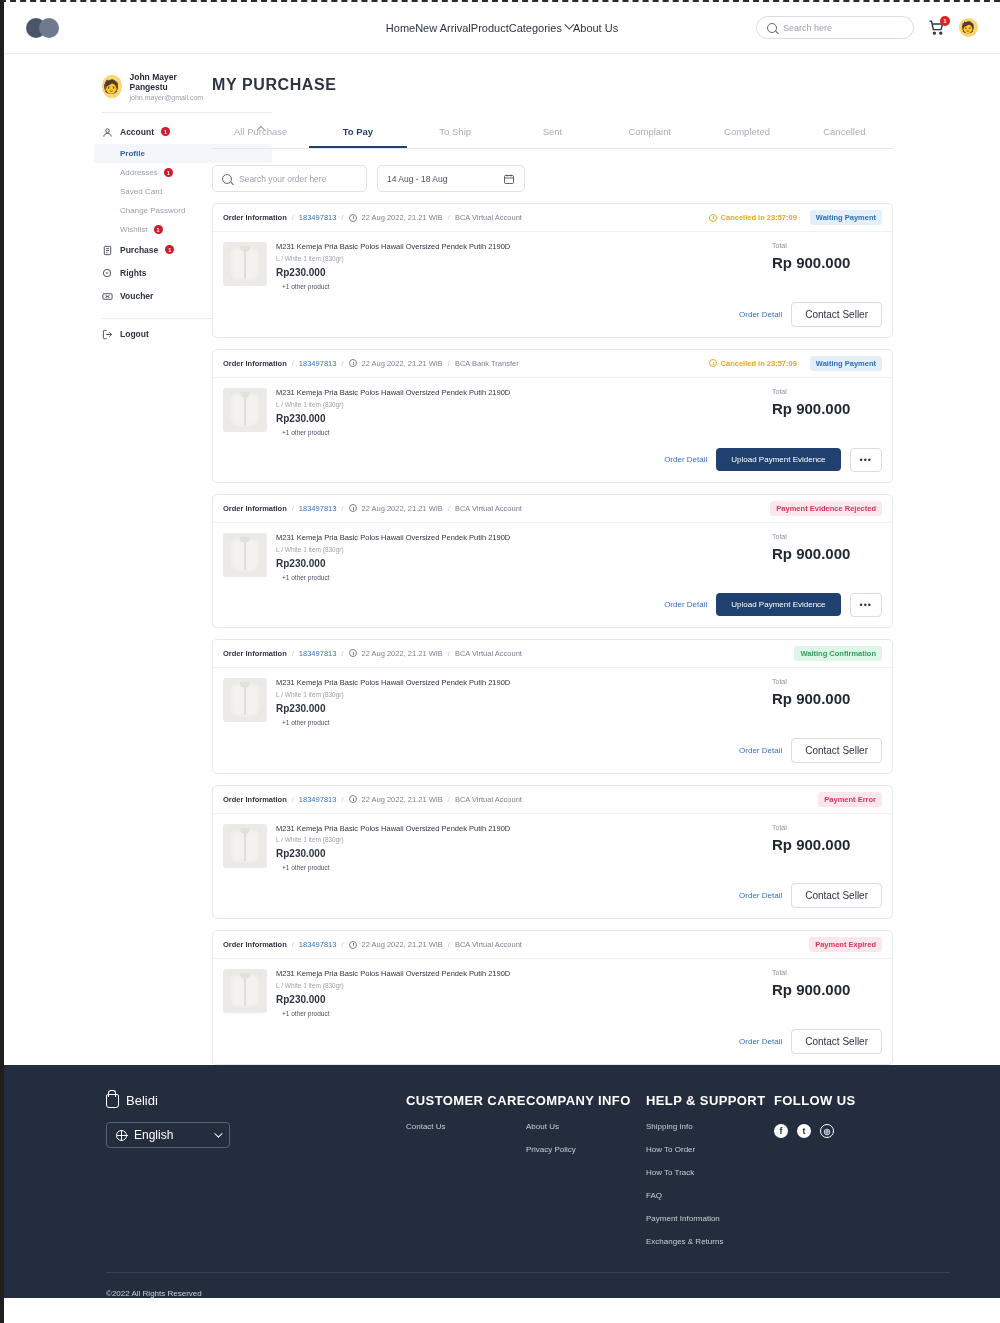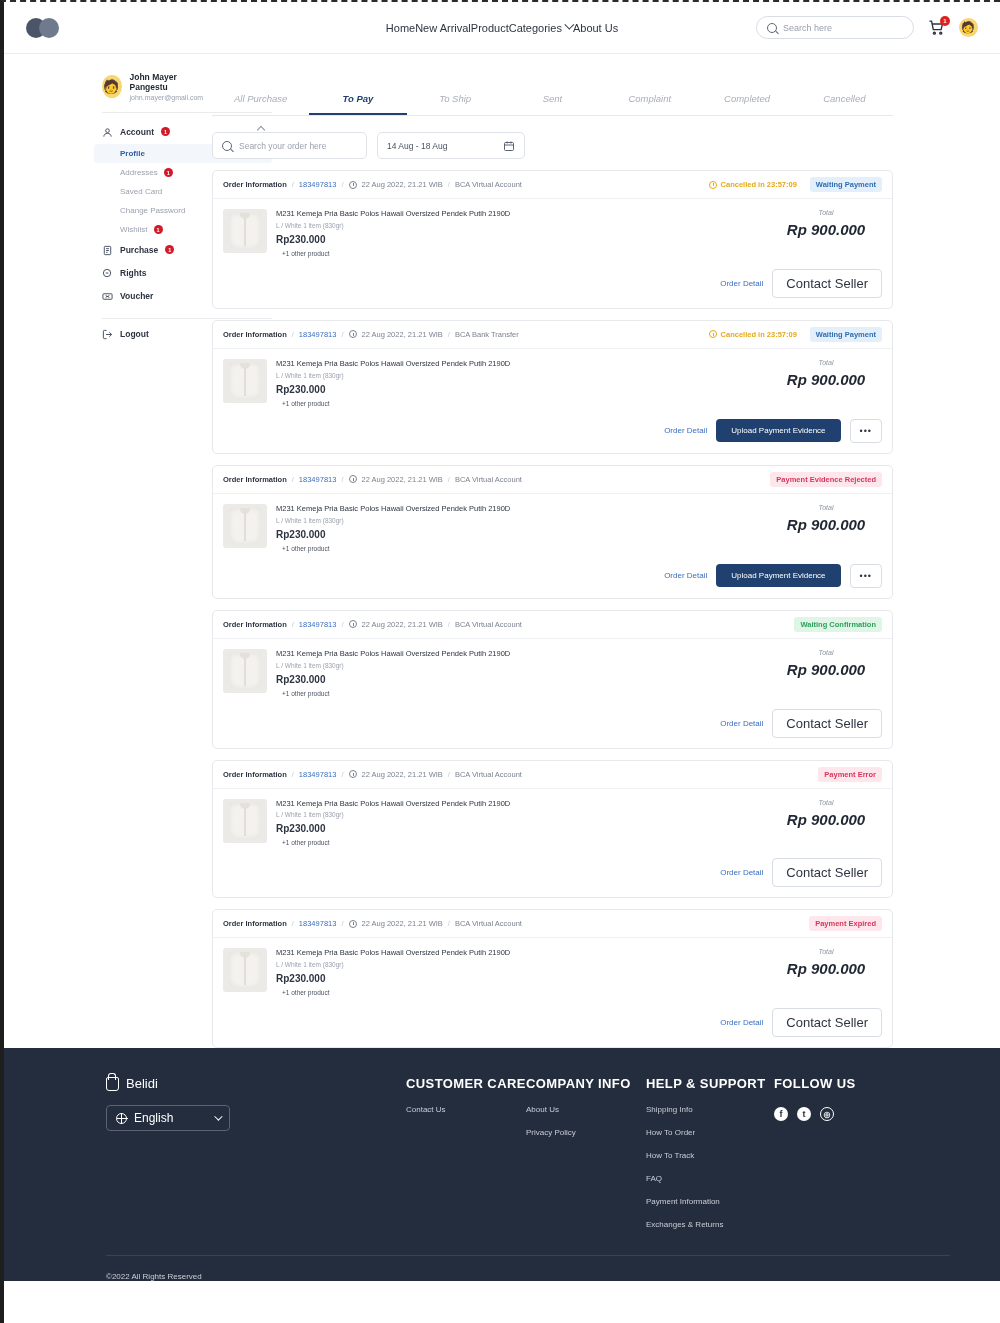--- a/index.html
+++ b/index.html
@@ -103,21 +103,21 @@
     justify-content: center; font-weight: bold; padding: 0 2px;
   }
   .caret-up { margin-left: auto; width: 6px; height: 6px;
     border-left: 1.2px solid #8b93a1; border-top: 1.2px solid #8b93a1;
     transform: rotate(45deg); }
 
   
   .main { flex: 1; padding: 22px 107px 0 8px; }
   .page-title { font-size: 16px; color: #2d3442; letter-spacing: .6px; }
   .tabs {
-    display: flex; margin-top: 9px; border-bottom: 1px solid #e6e8ec; font-style: italic;
+    display: flex; margin-top: 24px; border-bottom: 1px solid #e6e8ec;
   }
   .tab {
     flex: 1; text-align: center; font-size: 9.5px; color: #a8aeb9;
     padding: 8px 0 9px 0; cursor: pointer; white-space: nowrap;
   }
   .tab.active { color: #20416f; font-weight: bold; border-bottom: 2px solid #20416f; }
   .filters { display: flex; gap: 10px; margin-top: 16px; }
   .filter-search {
     width: 155px; height: 27px; border: 1px solid #dfe2e8; border-radius: 5px;
     display: flex; align-items: center; gap: 7px; padding: 0 9px; background: #fff;
@@ -174,31 +174,31 @@
     box-shadow: inset 0 0 6px rgba(0,0,0,.08); }
   .shirt::before { content:""; position:absolute; left:11px; top:0; width:10px; height:6px;
     background:#e4e1db; border-radius:0 0 6px 6px; }
   .shirt::after { content:""; position:absolute; left:15px; top:5px; width:1.5px; height:28px;
     background:#e1ded7; }
   .prod-info { margin-left: 9px; flex: 1; }
   .prod-name { font-size: 7.5px; color: #2d3442; line-height: 1.45; }
   .prod-variant { font-size: 6.5px; color: #9aa1ae; margin-top: 2px; }
   .prod-price { font-size: 10px; color: #2d3442; font-weight: bold; margin-top: 5px; }
   .prod-other { font-size: 6.5px; color: #4a5362; margin-top: 5px; margin-left: 6px; }
-  .totals { text-align: center; min-width: 110px; padding-right: 2px; font-style: italic; }
+  .totals { text-align: left; min-width: 110px; padding-right: 2px; }
   .totals .lbl { font-size: 7px; color: #8b93a1; }
   .totals .amt { font-size: 15px; color: #1f2733; font-weight: bold; margin-top: 5px; }
 
   .order-actions {
     display: flex; align-items: center; justify-content: flex-end;
     gap: 9px; padding: 12px 10px 10px 10px;
   }
   .link-btn { font-size: 8px; color: #3a6fbf; cursor: pointer; }
   .btn-outline {
-    font-size: 13px; color: #2d3442; border: 1px solid #d8dce4; border-radius: 4px;
+    font-size: 10px; color: #2d3442; border: 1px solid #d8dce4; border-radius: 4px;
     padding: 6px 13px; background: #fff; cursor: pointer; white-space: nowrap;
   }
   .btn-primary {
     font-size: 8px; color: #fff; background: #20416f; border-radius: 4px;
     padding: 7px 15px; cursor: pointer; white-space: nowrap; font-weight: 500;
   }
   .btn-dots {
     font-size: 9px; color: #2d3442; border: 1px solid #d8dce4; border-radius: 4px;
     padding: 5px 9px; background: #fff; cursor: pointer; letter-spacing: 1px;
     line-height: 12px;
@@ -360,20 +360,21 @@
                 <path d="M16 17l5-5-5-5"></path>
                 <path d="M21 12H9"></path>
             </svg>
           </span>
           <span class="lbl">Logout</span>
         </div>
       </div>
     </aside>
 
     <main class="main">
+      <h1 class="page-title">MY PURCHASE</h1>
       <div class="tabs" id="tabs">
           <div class="tab">All Purchase</div>
           <div class="tab active">To Pay</div>
           <div class="tab">To Ship</div>
           <div class="tab">Sent</div>
           <div class="tab">Complaint</div>
           <div class="tab">Completed</div>
           <div class="tab">Cancelled</div>
         </div>
 

